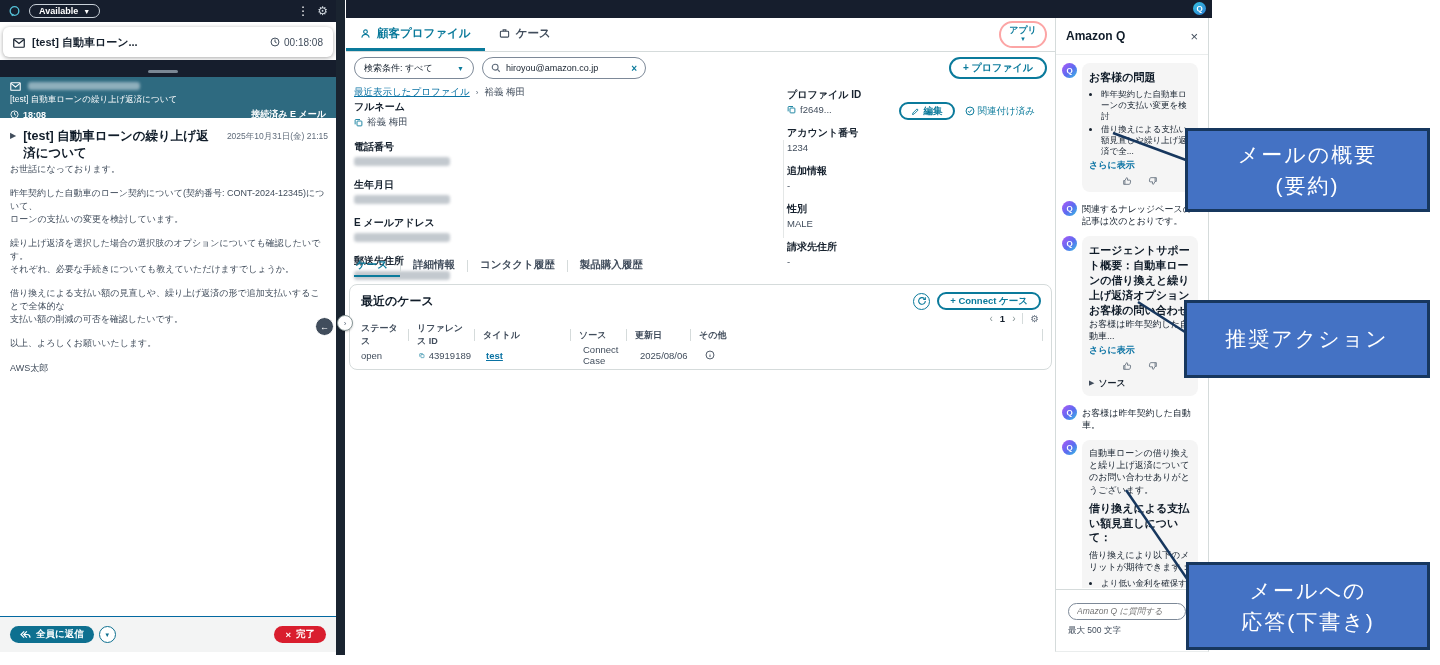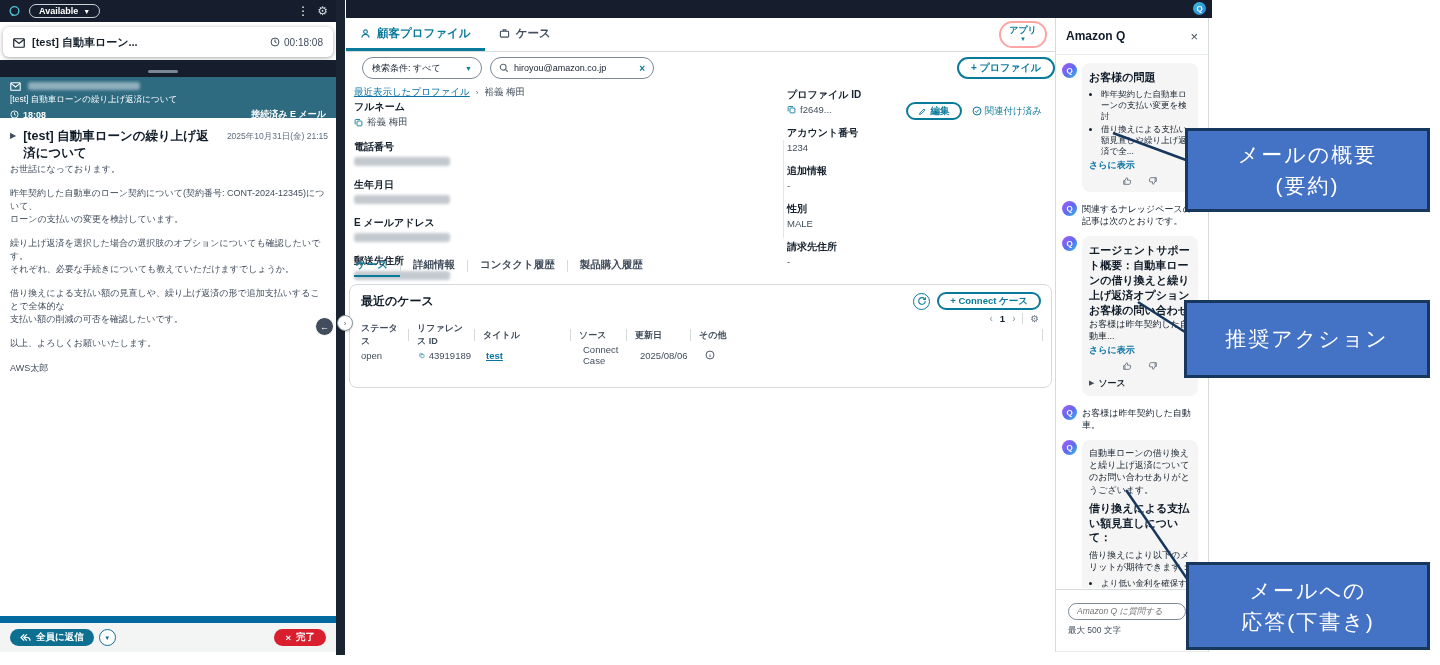--- a/index.html
+++ b/index.html
@@ -32,21 +32,21 @@
   .lp-banner .subject { font-size:8.5px; margin-top:2px; white-space:nowrap; overflow:hidden; }
   .lp-banner .row3 { display:flex; align-items:center; gap:4px; margin-top:2px; font-size:9px; font-weight:bold; }
   .lp-banner .row3 .spacer { flex:1; }
   .email-subject-row { position:absolute; left:10px; top:128px; width:318px; display:flex; align-items:flex-start; gap:7px; }
   .tri { font-size:8px; color:#414d5c; margin-top:3px; }
   .email-subject { font-size:12.5px; font-weight:bold; color:#101c29; flex:1; }
   .email-date { font-size:8.5px; color:#5f6b7a; white-space:nowrap; margin-top:3px; }
   #email-body { position:absolute; left:10px; top:163px; width:316px; }
   #email-body p { font-size:9px; color:#414d5c; line-height:1.45; margin-bottom:11px; white-space:pre-line; }
   .lp-footer { position:absolute; left:0; top:616px; width:336px; height:36px; background:#f3f4f4;
-    border-top:7px solid #0369a1; display:flex; align-items:center; padding:0 10px; gap:5px; }
+    border-top:1px solid #0369a1; display:flex; align-items:center; padding:0 10px; gap:5px; }
   .reply-all-btn { background:#0e7090; color:#fff; border:none; border-radius:10px; height:17px;
     font-size:9.5px; font-weight:bold; padding:0 10px; display:flex; align-items:center; gap:5px;
     font-family:inherit; }
   .reply-caret-btn { width:17px; height:17px; border-radius:50%; border:1.5px solid #0e7090; background:#fff;
     color:#0e7090; font-size:6px; display:flex; align-items:center; justify-content:center; }
   .lp-footer .spacer { flex:1; }
   .done-btn { background:#d91e2e; color:#fff; border:none; border-radius:10px; height:17px;
     font-size:9.5px; font-weight:bold; padding:0 11px; display:flex; align-items:center; gap:5px; font-family:inherit; }
   #lp-side-bar { position:absolute; left:336px; top:0; width:9px; height:655px; background:#1a2430; }
   #collapse-btn { position:absolute; left:315px; top:317px; width:19px; height:19px; border-radius:50%;
@@ -62,56 +62,56 @@
   .tab-bar { position:absolute; left:0; top:18px; width:709px; height:34px; border-bottom:1px solid #d5dbdb;
     display:flex; align-items:stretch; background:#fff; }
   .main-tab { display:flex; align-items:center; gap:6px; padding:0 14px; font-size:11.5px; font-weight:bold;
     color:#414d5c; border-bottom:3px solid transparent; }
   .main-tab.active { color:#0a7a9b; border-bottom-color:#0a7a9b;justify-content:center; }
   .tab-bar .spacer { flex:1; }
   .apps-btn { margin:3px 8px 3px 0; width:48px; border:2px solid #fca5a5; border-radius:14px; background:#fff;
     color:#0a7a9b; font-size:9px; font-weight:bold; display:flex; flex-direction:column; align-items:center;
     justify-content:center; line-height:1.1; font-family:inherit; }
   .apps-btn .caret-down { font-size:6px; }
-  .search-row { position:absolute; left:8px; top:52px; width:709px; height:32px; display:flex; align-items:center;
+  .search-row { position:absolute; left:0; top:52px; width:709px; height:32px; display:flex; align-items:center;
     gap:8px; padding:0 8px; }
   .filter-select { width:120px; height:22px; border:1.5px solid #7d8998; border-radius:12px; font-size:9px;
     color:#16212e; display:flex; align-items:center; padding:0 9px; }
   .filter-select .spacer { flex:1; }
   .filter-select .caret-down { color:#0a7a9b; font-size:7px; }
   .search-box { width:164px; height:22px; border:1.5px solid #7d8998; border-radius:12px; display:flex;
     align-items:center; padding:0 8px; gap:5px; }
   .search-box input { border:none; outline:none; flex:1; font-size:9px; color:#16212e; font-family:inherit;
     background:transparent; min-width:0; }
   .clear-x { color:#0a7a9b; font-size:10px; font-weight:bold; }
   .search-row .spacer { flex:1; }
   .add-profile-btn { height:22px; border:2px solid #0a7a9b; border-radius:13px; background:#fff; color:#0a7a9b;
     font-size:10px; font-weight:bold; padding:0 12px; font-family:inherit; }
   .breadcrumb { position:absolute; left:8px; top:86px; font-size:9.5px; display:flex; gap:6px; align-items:center; }
   .breadcrumb a { color:#0972a3; }
   .breadcrumb .sep { color:#5f6b7a; font-size:8px; }
   .breadcrumb .current { color:#414d5c; }
-  .profile-actions { position:absolute; right:13px; top:102px; display:flex; align-items:center; gap:10px; }
+  .profile-actions { position:absolute; right:20px; top:102px; display:flex; align-items:center; gap:10px; }
   .edit-btn { height:18px; border:2px solid #0a7a9b; border-radius:12px; background:#fff; color:#0a7a9b;
     font-size:9.5px; font-weight:bold; padding:0 10px; display:flex; align-items:center; gap:4px; font-family:inherit; }
   .assoc { color:#0a7a9b; font-size:9.5px; display:flex; align-items:center; gap:3px; }
   #fields-left { position:absolute; left:8px; top:100px; width:420px; }
   #fields-right { position:absolute; left:441px; top:88px; width:255px; }
   .field { margin-bottom:11px; }
   .field .flabel { font-size:10px; font-weight:bold; color:#16212e; }
   .field .fvalue { font-size:9.5px; color:#414d5c; margin-top:2px; display:flex; align-items:center; gap:4px; min-height:11px; }
   .blur-block { width:96px; height:9px; border-radius:3px; background:#c3c9cf; filter:blur(1.5px); }
   .col-divider { position:absolute; left:437px; top:140px; width:1px; height:98px; background:#e4e7e7; }
   .sub-tabs { position:absolute; left:8px; top:255px; display:flex; align-items:center; height:22px; }
   .sub-tab { font-size:10.5px; font-weight:bold; color:#414d5c; padding:0 12px; height:22px; display:flex;
     align-items:center; border-bottom:2.5px solid transparent; }
   .sub-tab:first-child { padding-left:2px; }
   .sub-tab.active { color:#0a7a9b; border-bottom-color:#0a7a9b; }
   .sub-sep { width:1px; height:12px; background:#d5dbdb; }
-  .cases-card { position:absolute; left:3px; top:284px; width:703px; height:104px; border:1px solid #d5dbdb;
+  .cases-card { position:absolute; left:3px; top:284px; width:703px; height:86px; border:1px solid #d5dbdb;
     border-radius:8px; background:#fff; }
   .cc-head { display:flex; align-items:center; padding:7px 10px 0 11px; }
   .cc-title { font-size:12px; font-weight:bold; color:#101c29; flex:1; }
   .refresh-btn { width:17px; height:17px; border-radius:50%; border:1.5px solid #0a7a9b; background:#fff;
     color:#0a7a9b; display:flex; align-items:center; justify-content:center; margin-right:7px; }
   .new-case-btn { height:18px; border:2px solid #0a7a9b; border-radius:12px; background:#fff; color:#0a7a9b;
     font-size:9.5px; font-weight:bold; padding:0 11px; font-family:inherit; }
   .cc-pagerow { display:flex; align-items:center; justify-content:flex-end; gap:7px; padding:3px 12px 0 0;
     font-size:9.5px; color:#414d5c; }
   .pg-arrow { color:#879596; font-size:10px; }

